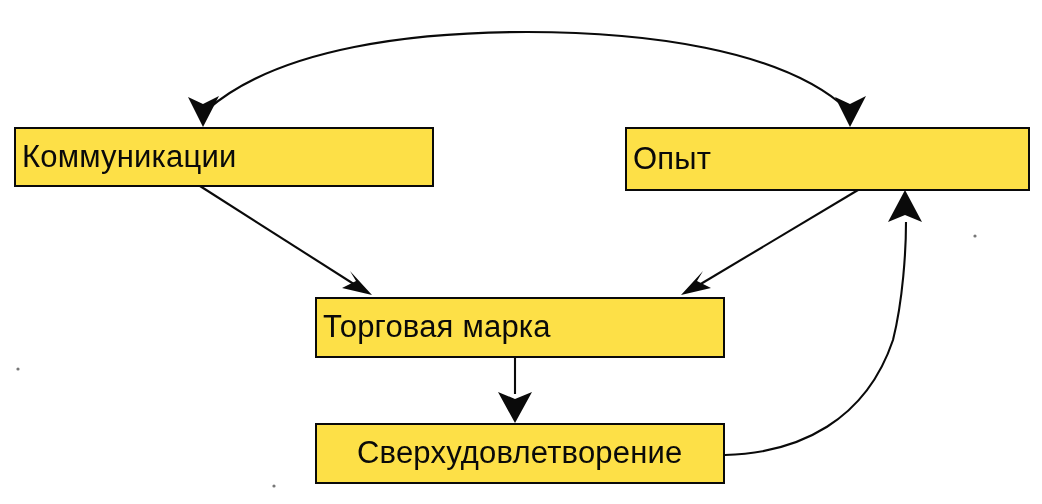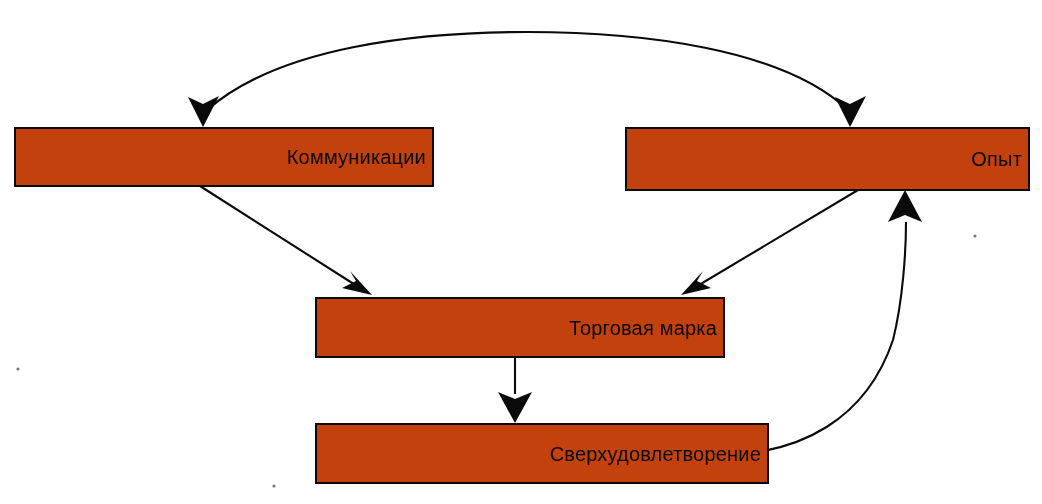--- a/index.html
+++ b/index.html
@@ -22,41 +22,41 @@
     position: absolute;
     left: 0;
     top: 0;
     width: 1042px;
     height: 504px;
   }
   .node-box {
     position: absolute;
     box-sizing: border-box;
     border: 2px solid #0a0a0a;
-    background: #c2410c;
+    background: #fde047;
     display: flex;
     align-items: center;
-    justify-content: flex-end;
+    justify-content: flex-start;
     color: #0a0a0a;
     font-family: "Liberation Sans", sans-serif;
-    font-size: 20px;
+    font-size: 31px;
     font-weight: 400;
     letter-spacing: 0.2px;
     line-height: 1.1;
     white-space: nowrap;
     z-index: 2;
   }
   .node-label {
     display: block;
     padding: 0 6px;
   }
   #node-communications { left: 14px;  top: 127px; width: 420px; height: 60px; }
   #node-experience     { left: 625px; top: 127px; width: 405px; height: 64px; }
   #node-brand          { left: 315px; top: 297px; width: 410px; height: 61px; }
-  #node-delight        { left: 315px; top: 423px; width: 454px; height: 61px; }
+  #node-delight        { left: 315px; top: 423px; width: 410px; height: 61px; padding-left: 34px; }
 
   .edge-line {
     fill: none;
     stroke: #0a0a0a;
     stroke-width: 2.1;
     stroke-linecap: butt;
   }
   .edge-head {
     fill: #0a0a0a;
     stroke: none;

